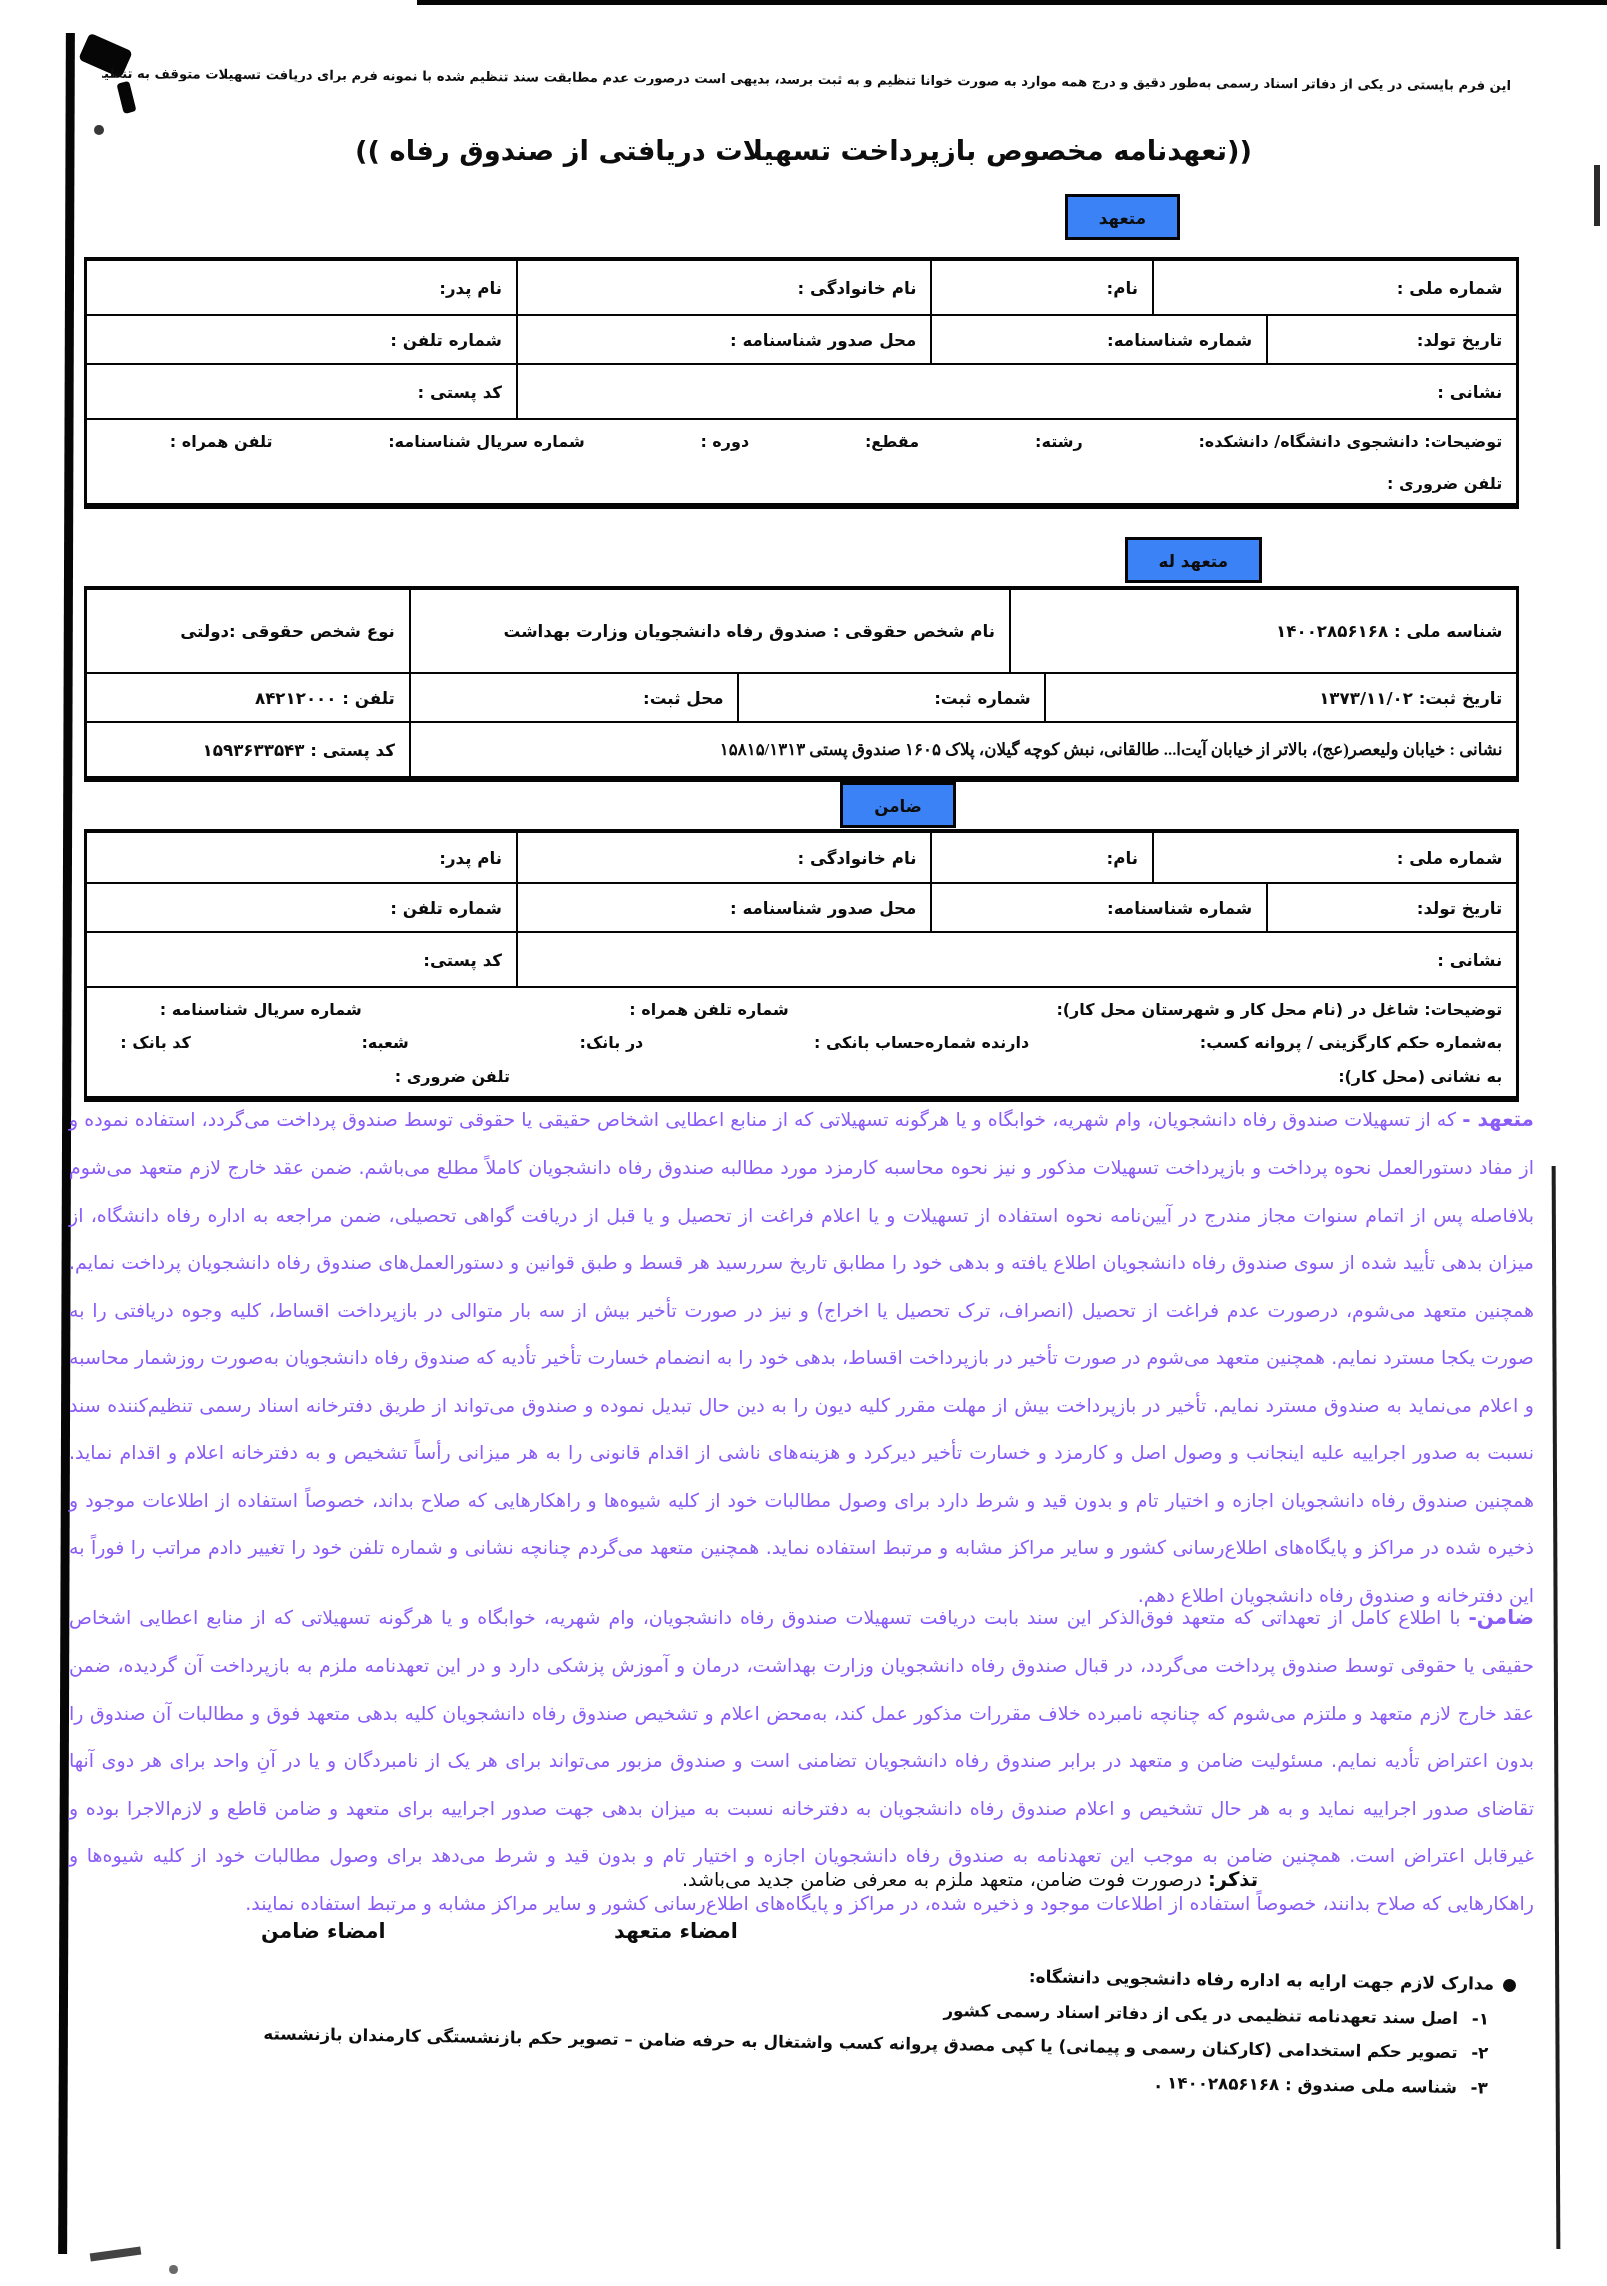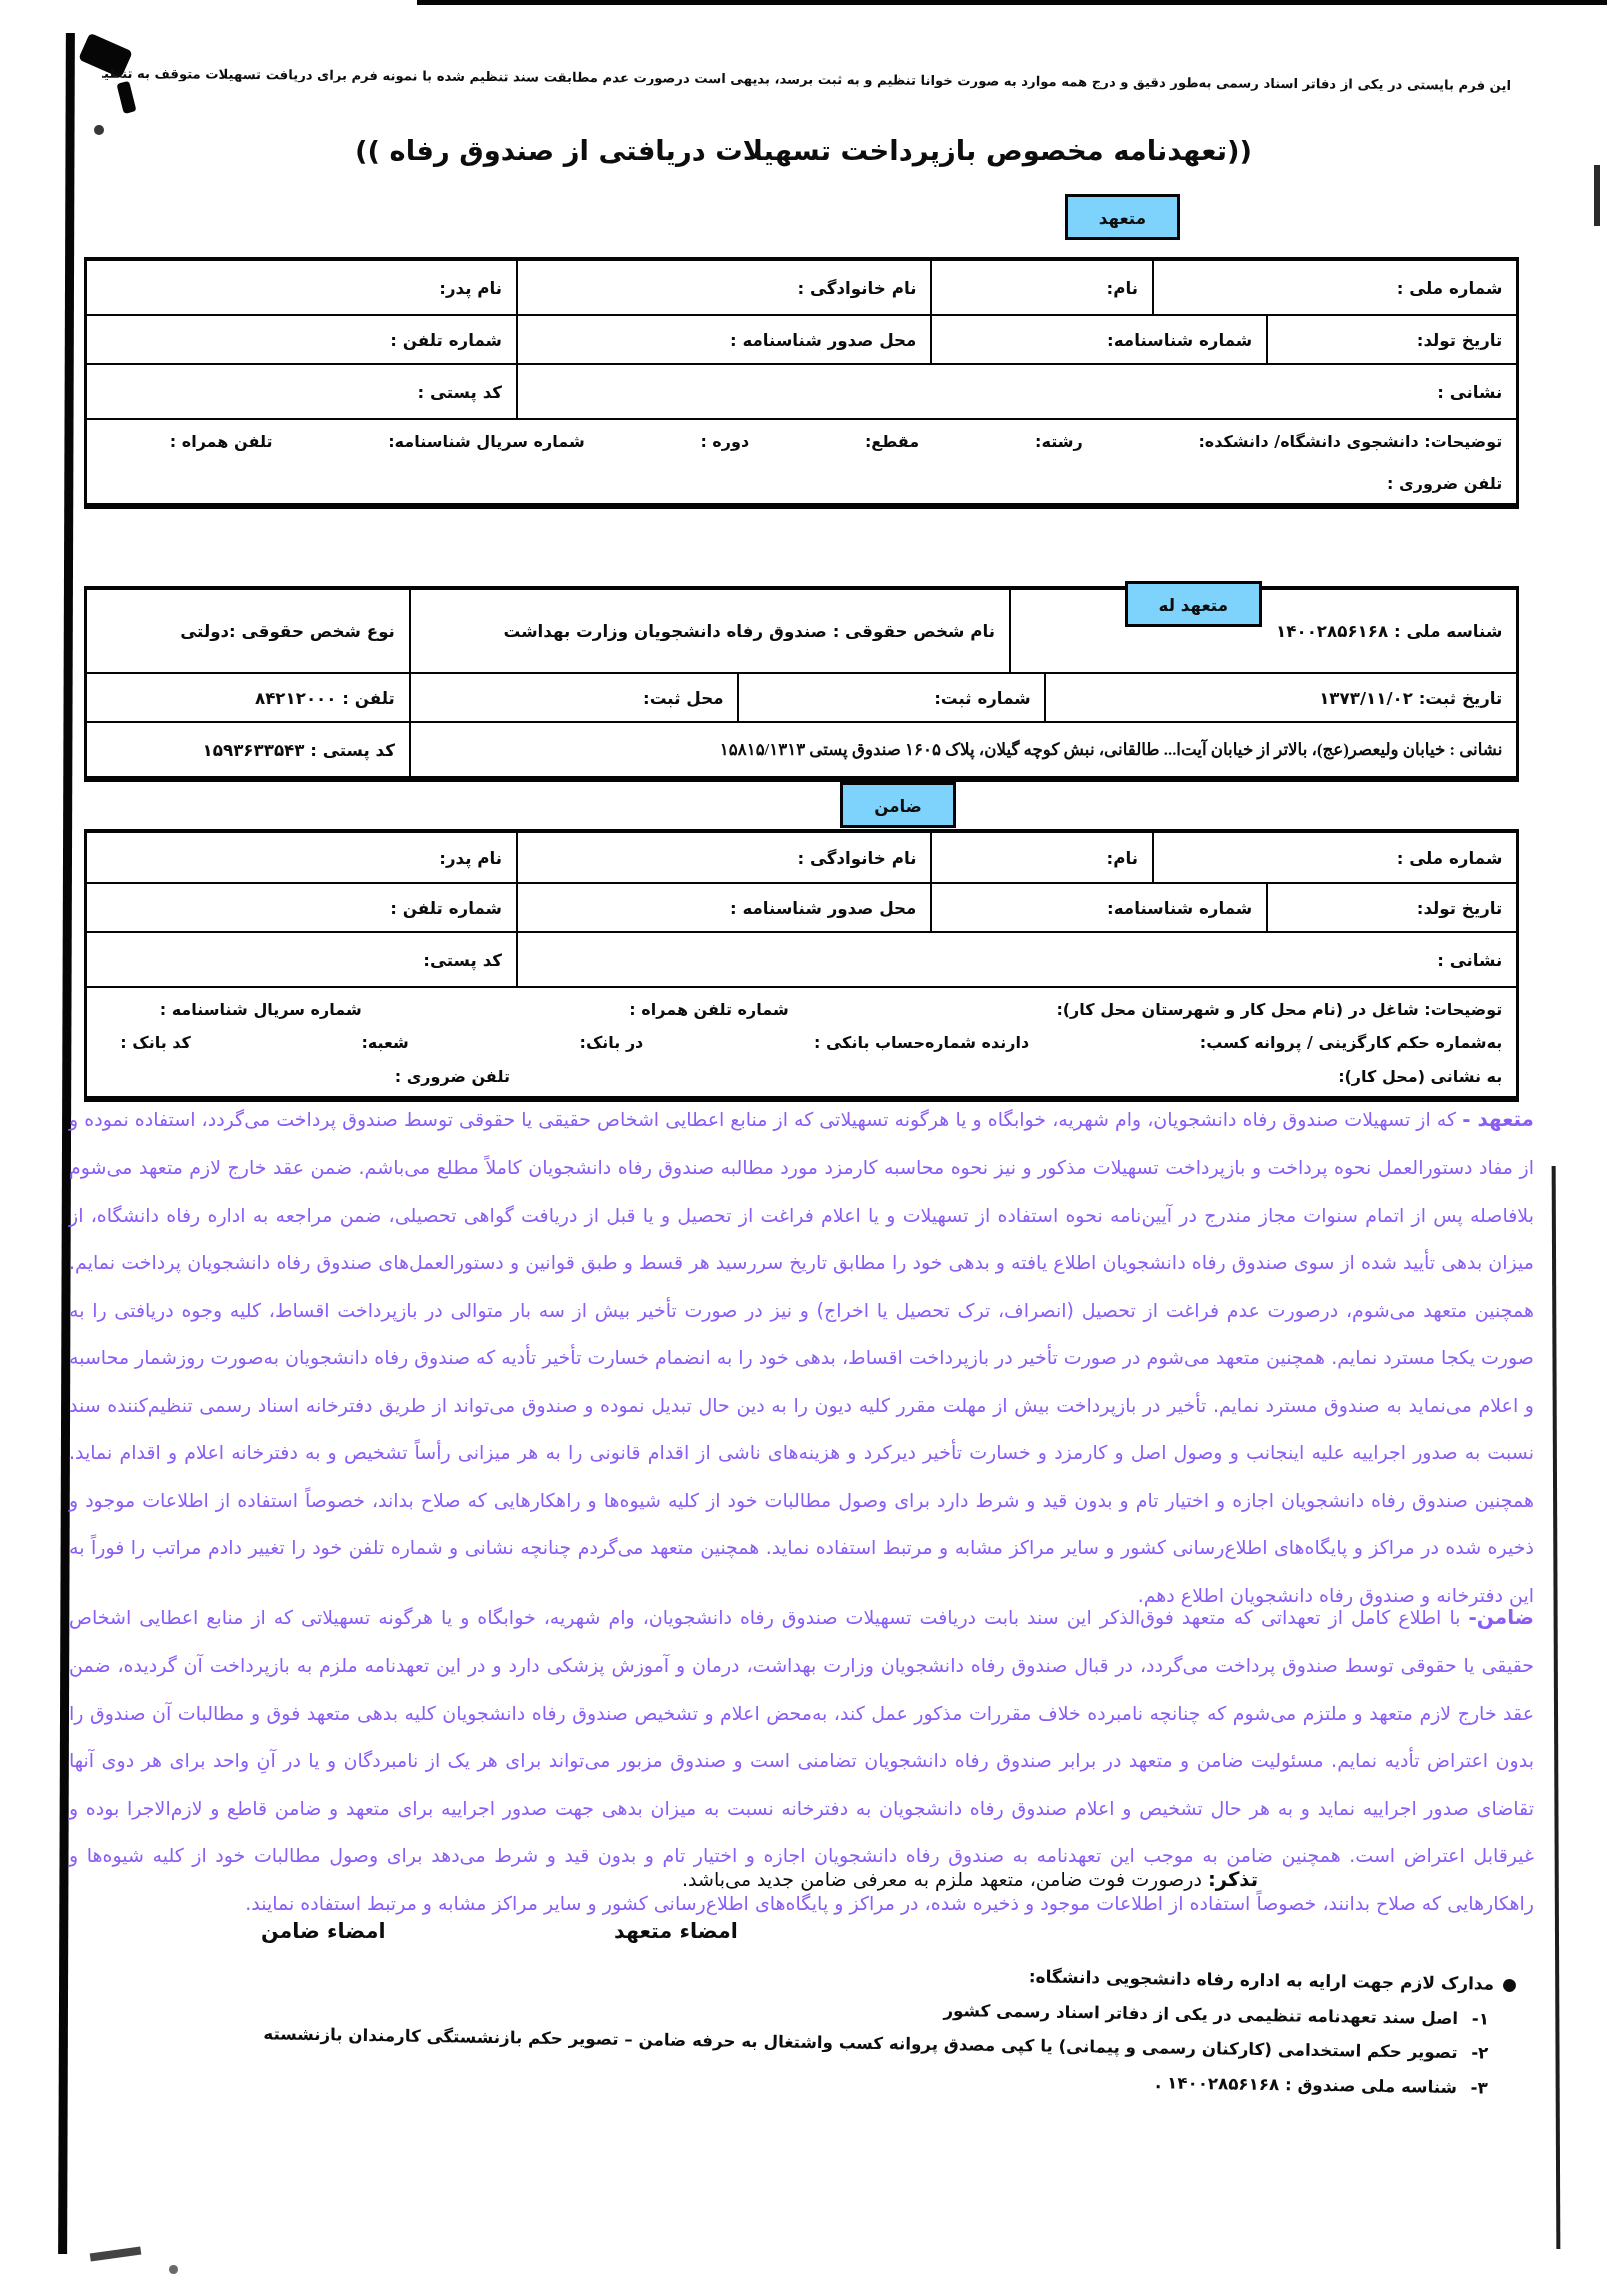--- a/index.html
+++ b/index.html
@@ -26,25 +26,25 @@
     position: absolute; top: 78px; right: 96px; left: 102px;
     font-size: 13.2px; font-weight: bold; white-space: nowrap; overflow: hidden;
     transform: rotate(0.5deg); transform-origin: right center; text-align: right;
   }
   #doc-title {
     position: absolute; top: 135px; left: 0; right: 0;
     text-align: center; font-size: 27.4px; font-weight: bold; letter-spacing: 0.5px;
   }
   
   .badge {
-    position: absolute; border: 3.9px solid #050505; background: #7dd3fc; z-index: 6;
+    position: absolute; border: 3.9px solid #050505; background: #3b82f6; z-index: 6;
     font-weight: bold; font-size: 16.7px; padding: 10.8px 31px 8.8px; text-align: center;
   }
   #badge-moteahed     { top: 194px; right: 427px; }
-  #badge-moteahed-lah { top: 537px; right: 345px; margin-top: 44px; }
+  #badge-moteahed-lah { top: 537px; right: 345px; }
   #badge-zamen        { top: 782px; right: 651px; }
   
   .ftable {
     position: absolute; right: 88px; left: 84px; background: #fff;
     border: 3.9px solid #050505; border-top-width: 4.9px; border-bottom-width: 6.9px;
   }
   #table-moteahed     { top: 257px; }
   #table-moteahed-lah { top: 586px; }
   #table-zamen        { top: 829px; }
   .frow { display: flex; align-items: stretch; border-top: 2.5px solid #050505; }

